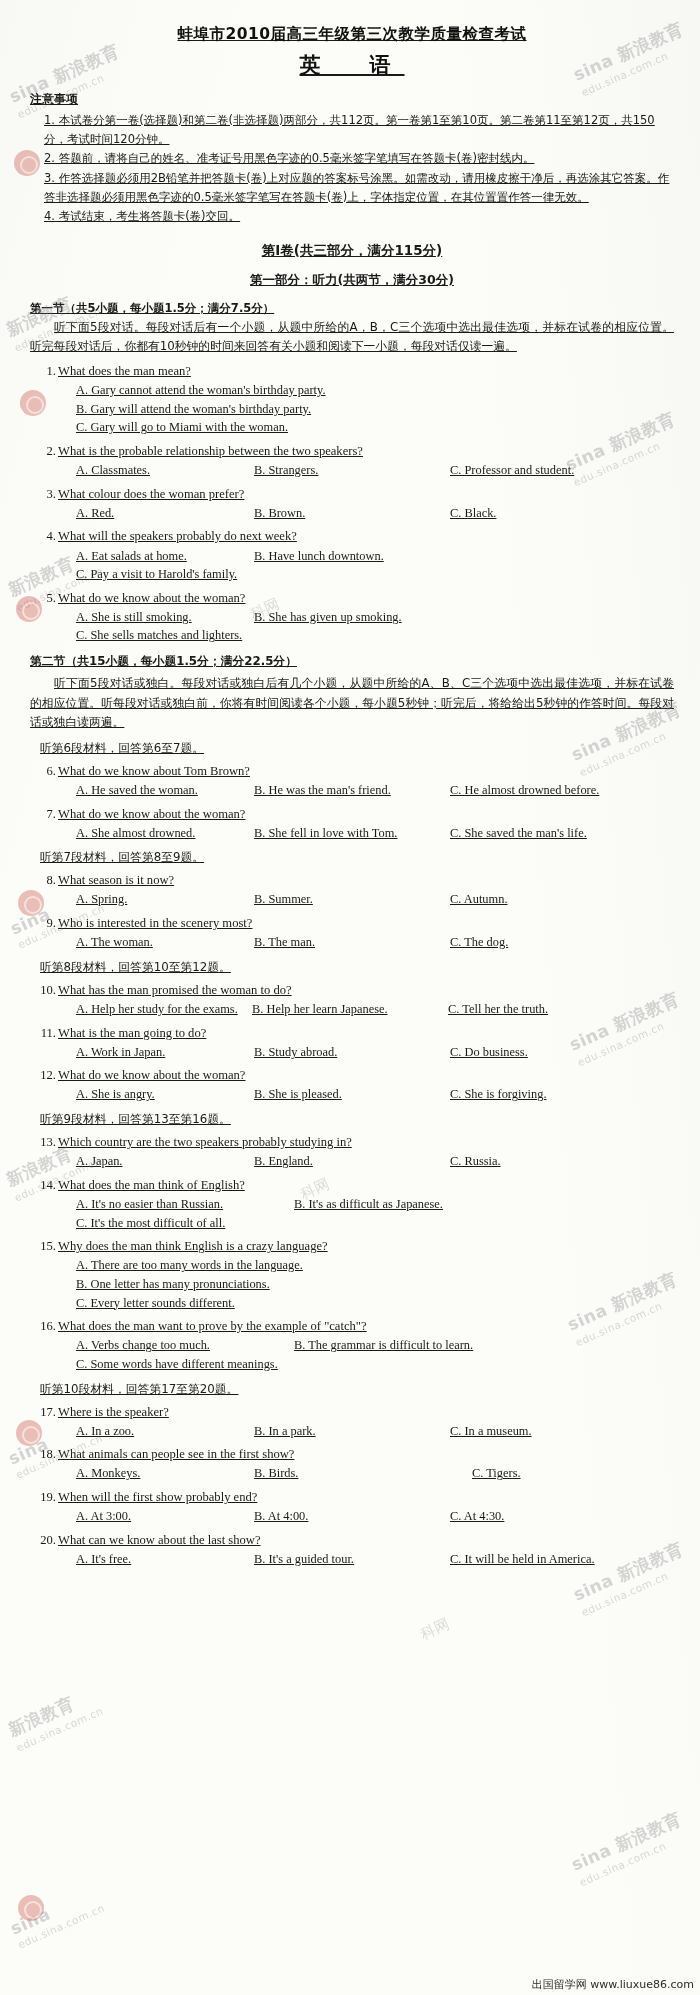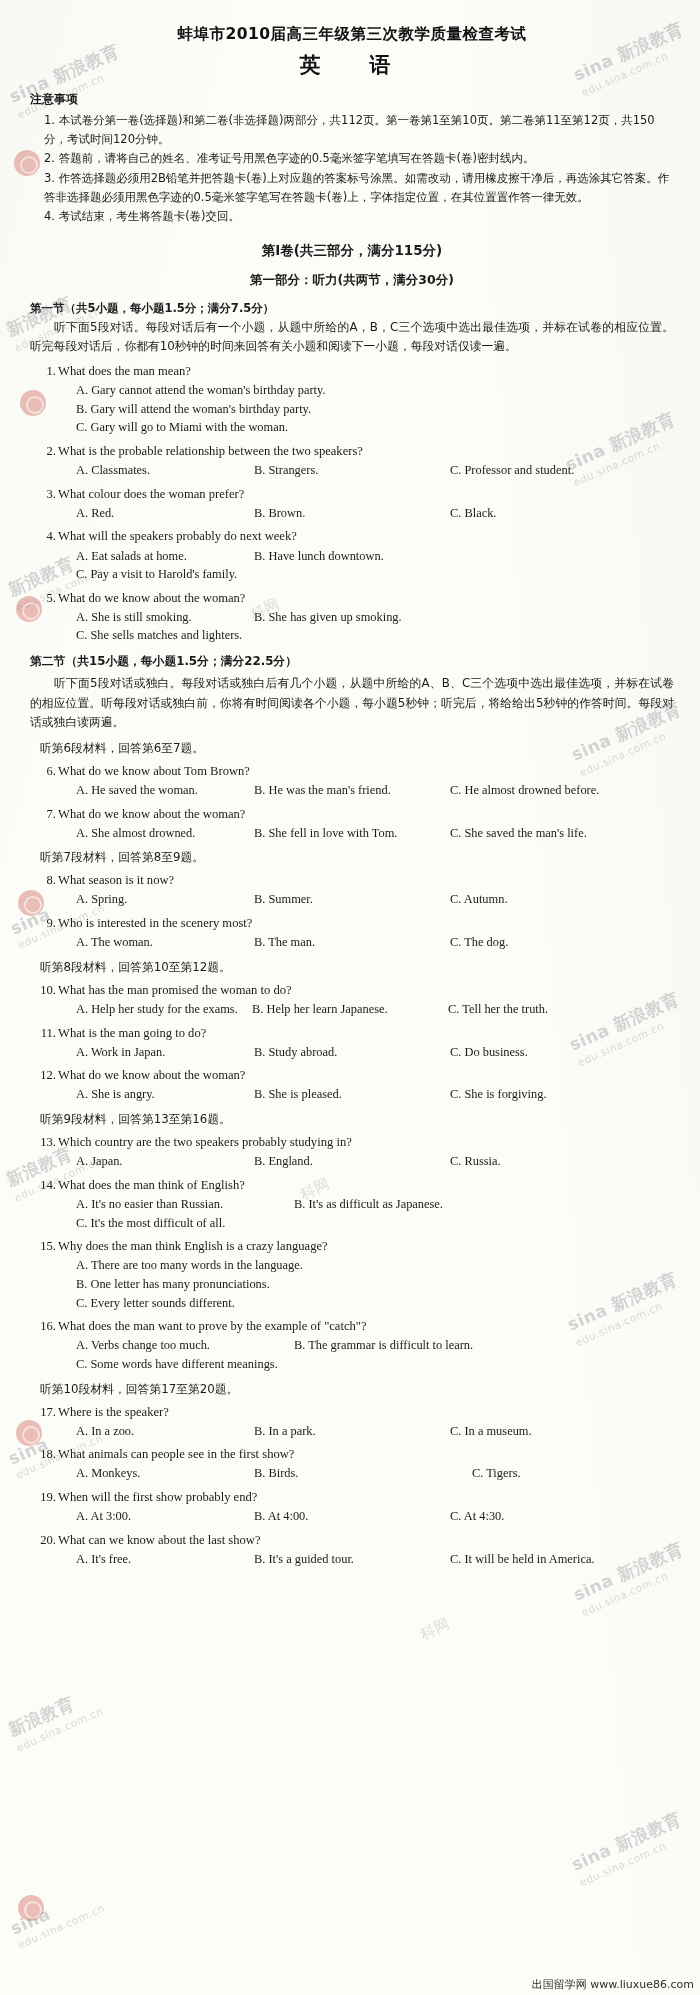--- a/index.html
+++ b/index.html
@@ -8,20 +8,21 @@
     background: #fdfdfb;
     font-family: "Liberation Serif", serif;
     color: #1a1a1a;
   }
   .page {
     position: relative;
     width: 700px;
     min-height: 1995px;
     overflow: hidden;
     background: #fcfcf8;
+    text-decoration: underline;
   }
   
   .page::before {
     content: "";
     position: absolute;
     inset: 0;
     background:
       linear-gradient(105deg, rgba(0,0,0,0.015) 0%, rgba(0,0,0,0) 22%),
       linear-gradient(265deg, rgba(0,0,0,0.02) 0%, rgba(0,0,0,0) 30%);
     pointer-events: none;

